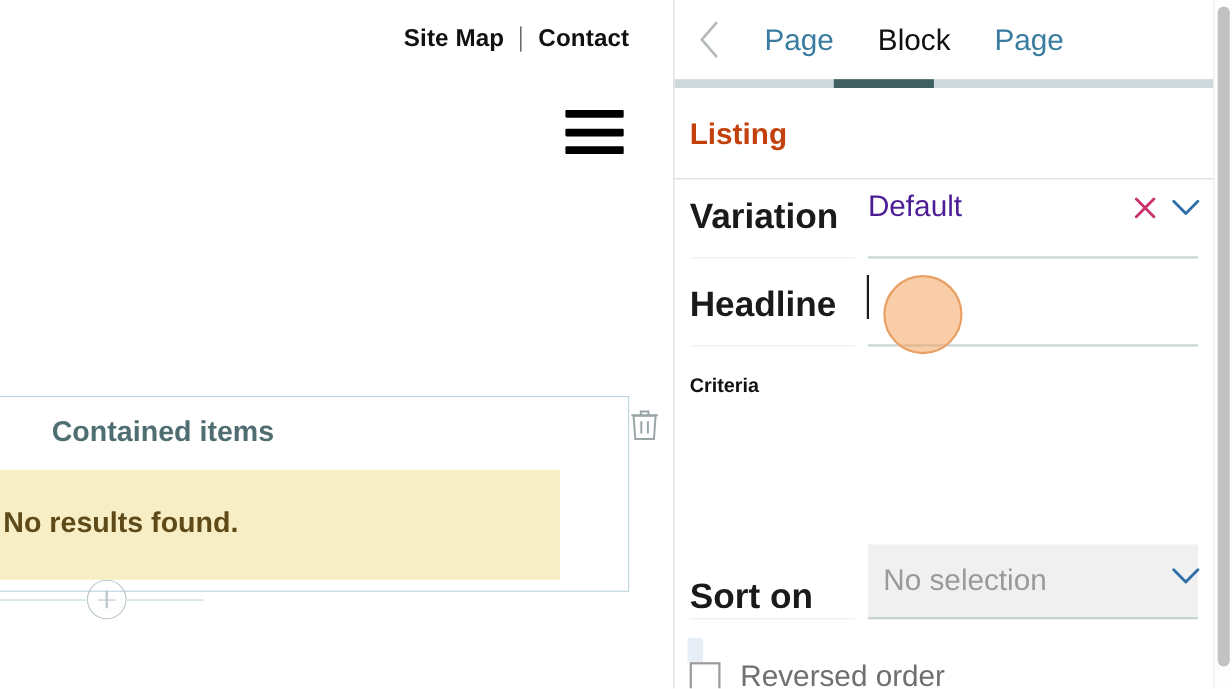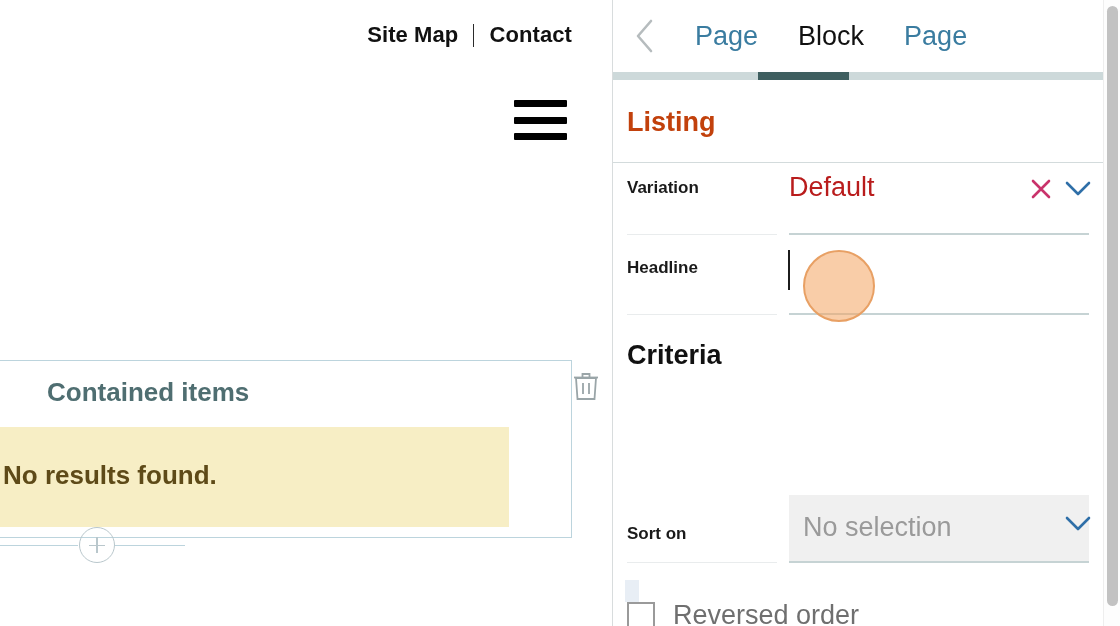--- a/index.html
+++ b/index.html
@@ -53,47 +53,47 @@
   .tab { font-size: 27px; padding: 0 20px; cursor: pointer; white-space: nowrap; color: #3a7ca0; }
   .tab.active { color: #111; font-weight: 400; }
 
   .tab-underline { position: relative; height: 8px; background: #cdd9da; }
   .tab-underline .active-seg { position: absolute; left: 145px; top: 0; width: 91px; height: 8px; background: #3f5f60; }
 
   .section-head { height: 83px; border-bottom: 1px solid #d3dbdc; position: relative; }
   .section-head .title { position: absolute; left: 14px; top: 27px; font-size: 27px; font-weight: bold; color: #c2410c; }
 
   .row { position: relative; }
-  .row-label { position: absolute; font-size: 17px; font-weight: bold; color: #1a1a1a; white-space: nowrap; }
+  .row-label { position: absolute; font-size: 32px; font-weight: bold; color: #1a1a1a; white-space: nowrap; }
   .row-value { position: absolute; font-size: 27px; color: #555; white-space: nowrap; }
   .divider-left  { position: absolute; left: 14px; height: 1px; background: #e9eced; }
   .divider-right { position: absolute; height: 2px; background: #c6d3d4; }
 
   
   .r-variation { position: absolute; left: 0; top: 156px; width: 508px; height: 80px; }
   .r-variation .row-label { left: 14px; top: 22px; }
-  .r-variation .row-value { left: 176px; top: 16px; color: #b91c1c; }
+  .r-variation .row-value { left: 176px; top: 16px; color: #4c1d95; }
   .r-variation .x-btn { position: absolute; left: 415px; top: 20px; width: 26px; height: 26px; cursor: pointer; }
   .r-variation .chev   { position: absolute; left: 450px; top: 22px; width: 30px; height: 22px; cursor: pointer; }
   .r-variation .divider-left  { top: 78px; width: 150px; }
   .r-variation .divider-right { left: 176px; top: 77px; width: 300px; }
 
   
   .r-headline { position: absolute; left: 0; top: 236px; width: 508px; height: 80px; }
   .r-headline .row-label { left: 14px; top: 22px; }
   .r-headline .caret { position: absolute; left: 175px; top: 14px; width: 2px; height: 40px; background: #1c1c1c; }
   .r-headline .divider-left  { top: 78px; width: 150px; }
   .r-headline .divider-right { left: 176px; top: 77px; width: 300px; }
 
   .click-halo { position: absolute; left: 803px; top: 250px; width: 72px; height: 72px;
                 border-radius: 50%; background: rgba(244,164,96,.55); border: 2px solid #e8a064; }
 
   
   .criteria-head { position: absolute; left: 0; top: 330px; width: 508px; height: 50px; }
-  .criteria-head .title { position: absolute; left: 14px; top: 10px; font-size: 27px; font-weight: bold; color: #111; }
+  .criteria-head .title { position: absolute; left: 14px; top: 10px; font-size: 18px; font-weight: bold; color: #111; }
 
   .r-addcriteria { position: absolute; left: 0; top: 396px; width: 508px; height: 70px; }
   .r-addcriteria .row-value { left: 14px; top: 10px; color: #8b8b8b; }
   .r-addcriteria .chev { position: absolute; left: 450px; top: 14px; width: 30px; height: 22px; cursor: pointer; }
   .r-addcriteria .divider-full { position: absolute; left: 14px; top: 68px; width: 462px; height: 1px; background: #d0d0d0; }
 
   
   .r-sorton { position: absolute; left: 0; top: 480px; width: 508px; height: 100px; }
   .r-sorton .row-label { left: 14px; top: 44px; }
   .r-sorton .field { position: absolute; left: 176px; top: 15px; width: 300px; height: 68px;

